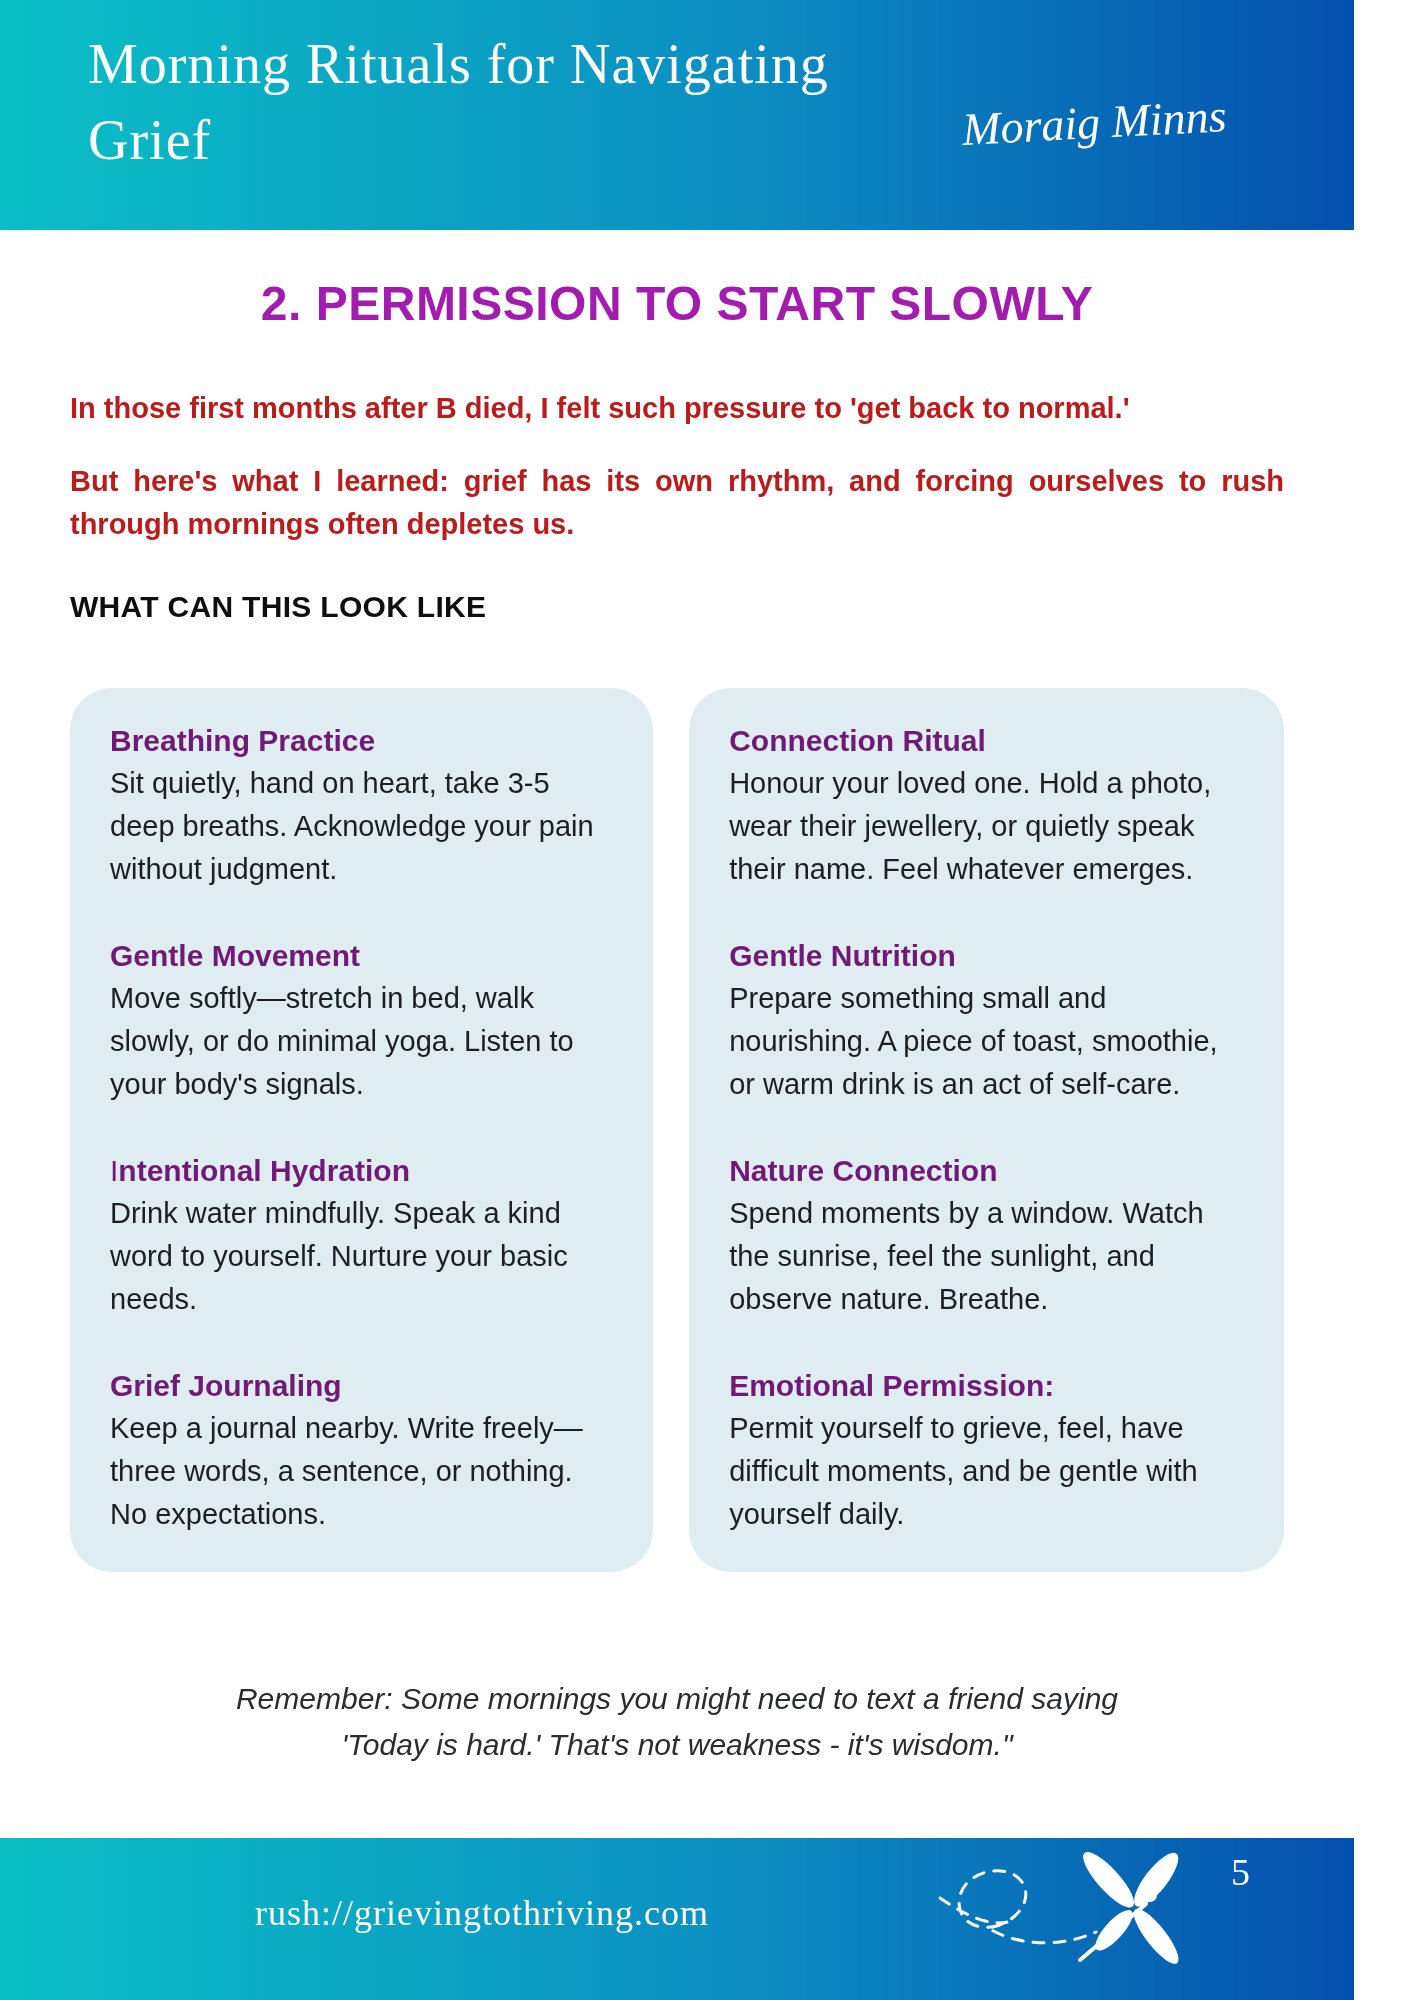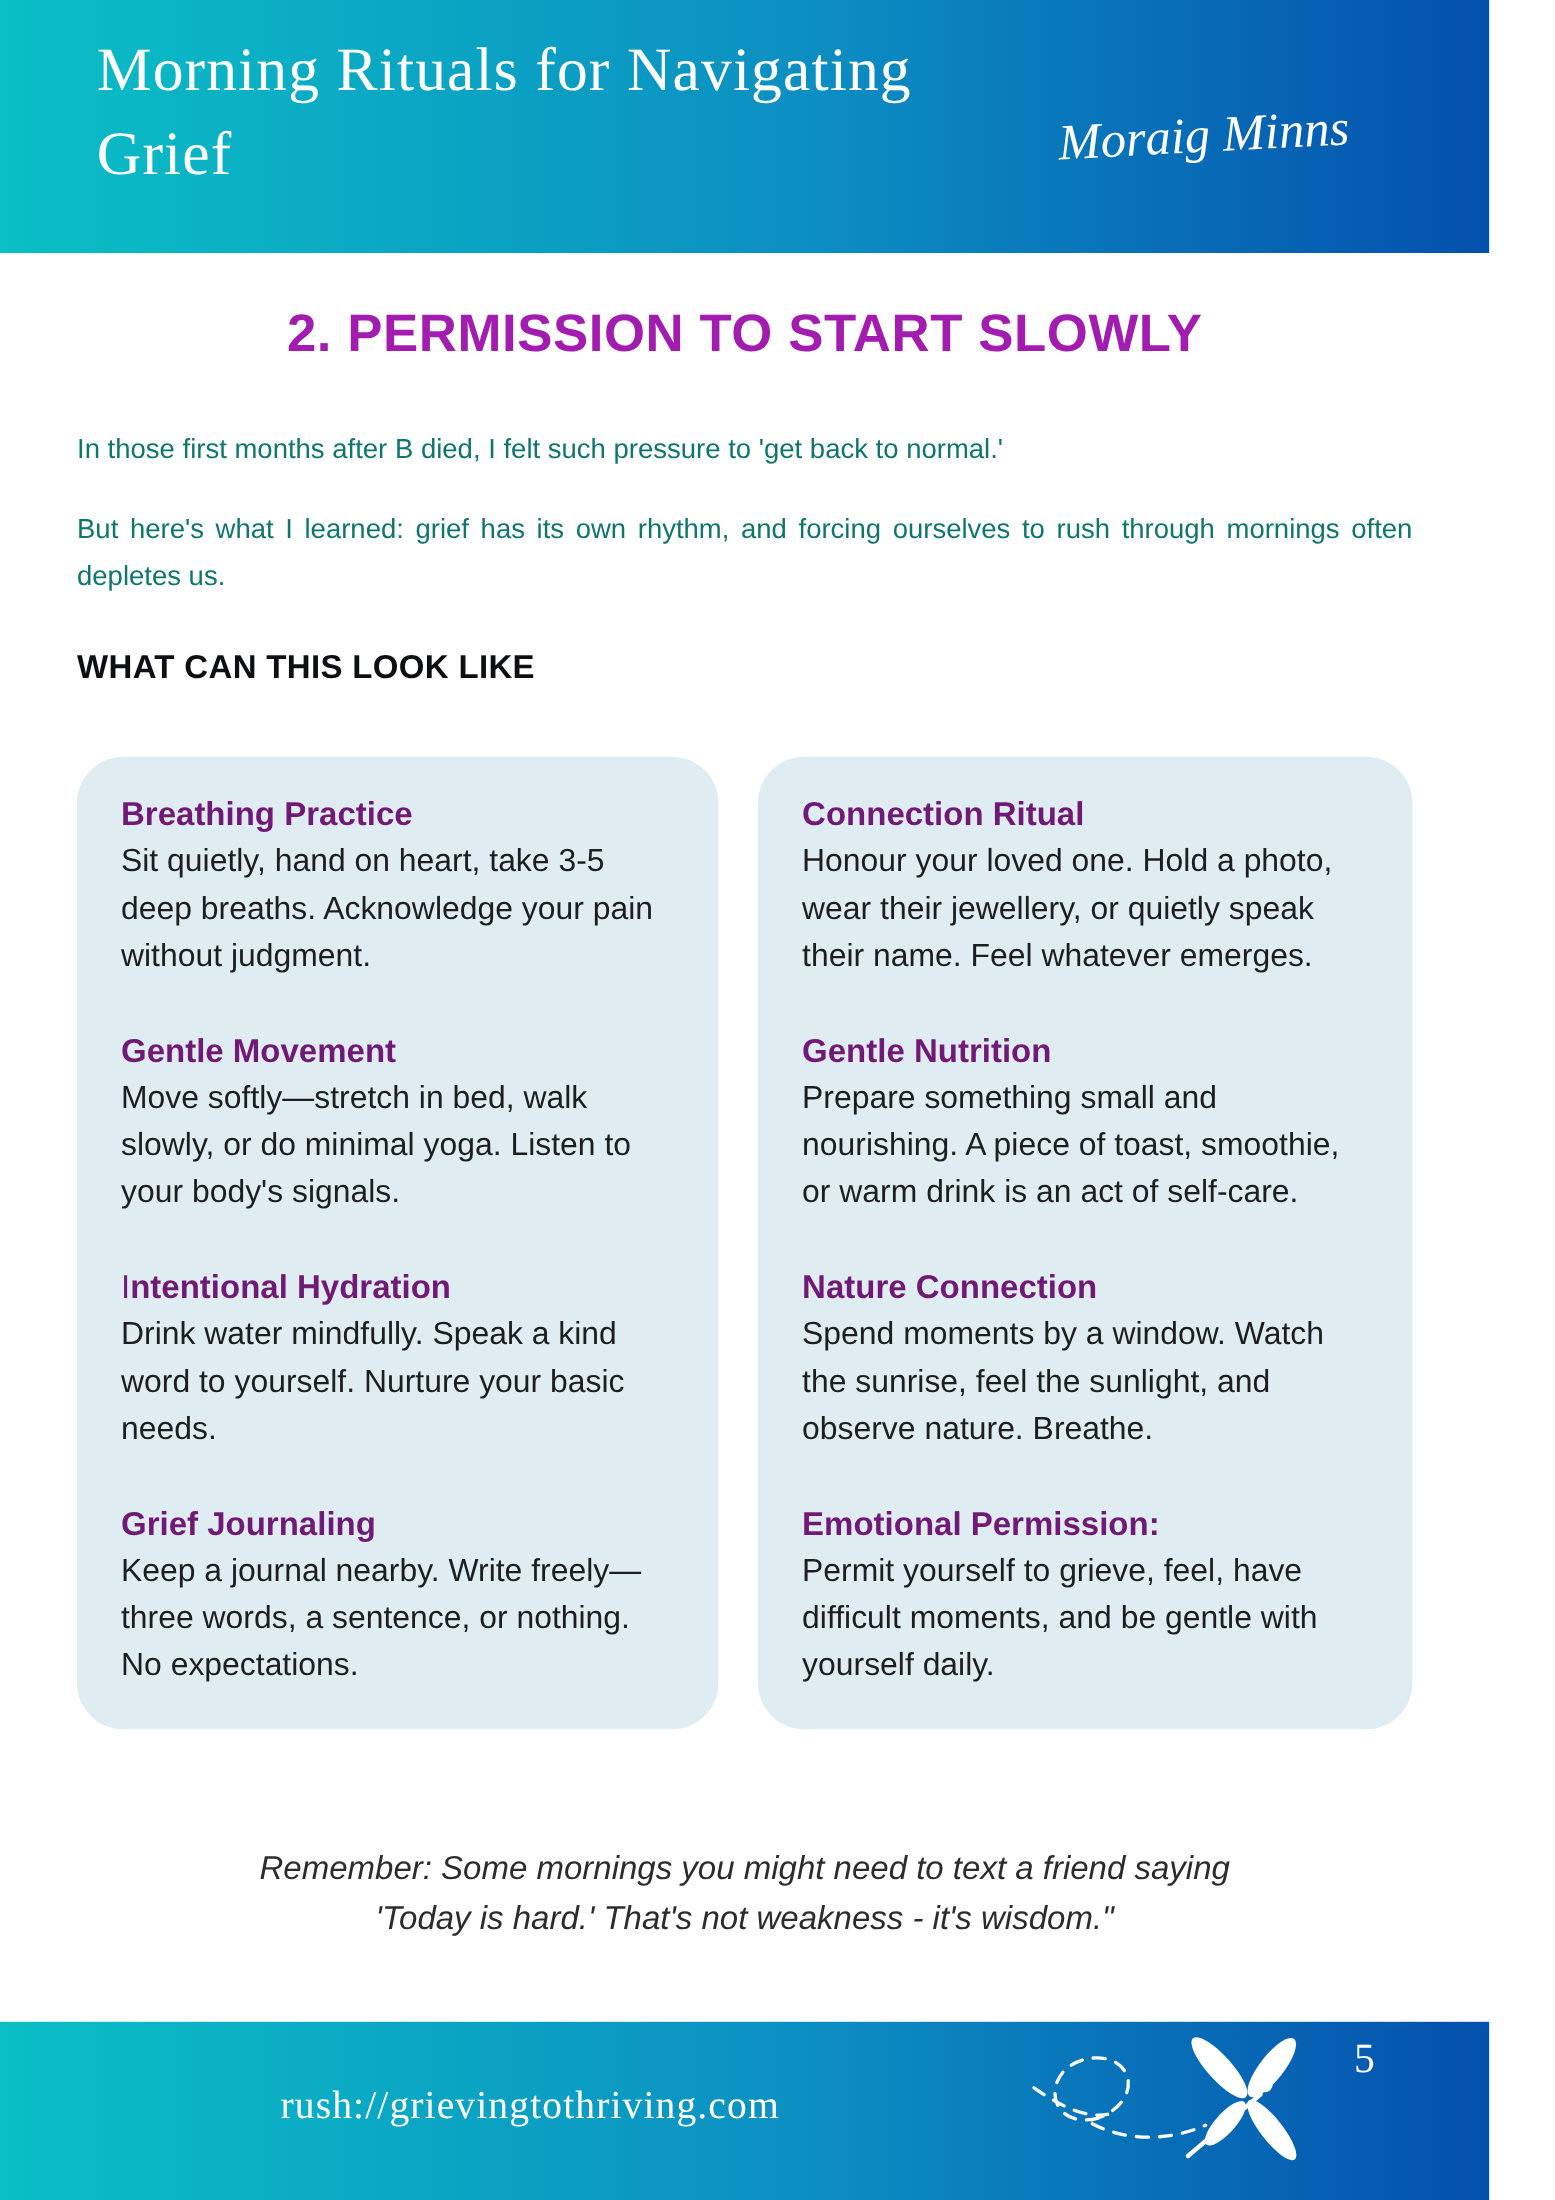--- a/index.html
+++ b/index.html
@@ -50,24 +50,25 @@
   .section-heading {
     margin: 46px 0 0 0;
     text-align: center;
     color: #a21caf;
     font-size: 48px;
     font-weight: 700;
     letter-spacing: 0.5px;
   }
   .intro-paragraph {
     margin: 56px 0 0 0;
-    font-size: 25px;
+    font-size: 29px;
     line-height: 43px;
     text-align: justify;
-    color: #0f766e;
+    color: #b91c1c;
+    font-weight: bold;
   }
   .intro-paragraph.second { margin-top: 30px; }
   .subsection-heading {
     margin: 44px 0 16px 0;
     font-size: 30px;
     font-weight: 700;
     color: #0e0f11;
     letter-spacing: 0.3px;
   }
 

